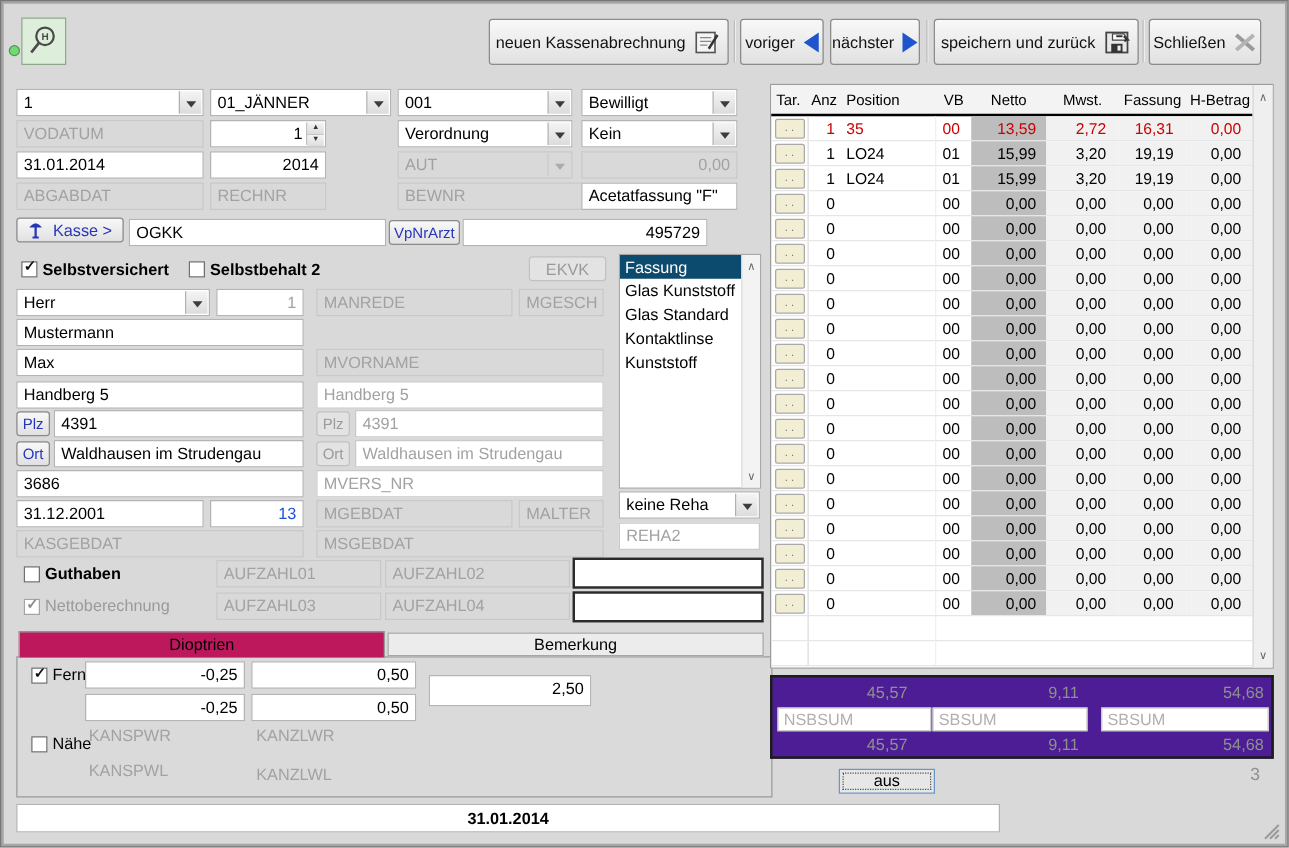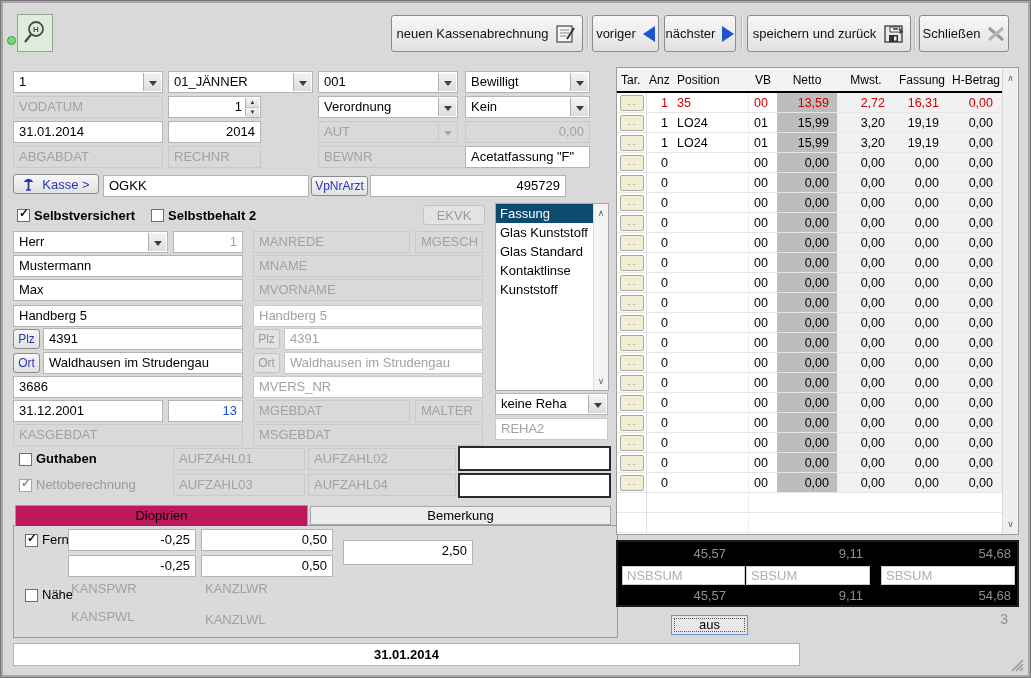--- a/index.html
+++ b/index.html
@@ -59,21 +59,21 @@
   .trow.empty .tc{background:transparent}
   .tarbtn{width:24px;height:16px;background:#f1eed3;border:1px solid #a9a9a9;border-radius:2px;
           font-size:9px;color:#777;line-height:5px;padding:0;font-family:"Liberation Sans",sans-serif}
   #tscroll{position:absolute;right:0;top:0;width:15px;height:100%;background:#efefef;border-left:1px solid #d8d8d8}
   
   #dpanel{position:absolute;left:10px;top:522px;width:605px;height:113px;background:#dadada;border:1px solid #9a9a9a;box-sizing:border-box}
   .tab{position:absolute;box-sizing:border-box;text-align:center;font-size:13px}
   #tab-dioptrien{left:12px;top:502px;width:293px;height:21px;background:#be185d;border:1px solid #9a9a9a;border-bottom:none;line-height:20px;z-index:3}
   #tab-bemerkung{left:307px;top:503px;width:301px;height:19px;background:#ececec;border:1px solid #a6a6a6;line-height:17px;z-index:2}
   
-  #sumbox{position:absolute;left:613px;top:537px;width:403px;height:67px;border:2px solid #1c1c1c;background:#000000;box-sizing:border-box}
+  #sumbox{position:absolute;left:613px;top:537px;width:403px;height:67px;border:2px solid #1c1c1c;background:#4c1d95;box-sizing:border-box}
   .sumval{position:absolute;color:#8f8f8f;font-size:13px;text-align:right;white-space:nowrap}
   .sumfld{position:absolute;height:19px;background:#fff;border:1px solid #ccc;box-sizing:border-box;
           color:#b0b0b0;font-size:13px;line-height:17px;padding:0 4px;white-space:nowrap;overflow:hidden}
   #ausbtn{position:absolute;left:668px;top:612px;width:77px;height:20px;background:#e7e7e7;border:1px solid #6b95c8;
           box-sizing:border-box;font-size:13px;text-align:center;line-height:18px}
   #ausbtn .focus{position:absolute;inset:2px;border:1px dotted #555}
   
   #statusbar{position:absolute;left:10px;top:640px;width:787px;height:23px;background:#fff;border:1px solid #b3b3b3;
              box-sizing:border-box;text-align:center;font-weight:bold;font-size:13px;line-height:21px}
   #pagecount{position:absolute;left:975px;top:608px;width:30px;text-align:right;color:#8f8f8f;font-size:14px}
@@ -244,21 +244,20 @@
     <span>Herr</span>
     <span class="arr">
         <span class="tri"></span>
       </span>
   </div>
   <div class="fld r dis" style="left:170px;top:228px;width:70px;background:#fff;border-color:#b4b4b4">1</div>
   <div class="fld dis" style="left:250px;top:228px;width:157px">MANREDE</div>
   <div class="fld dis" style="left:412px;top:228px;width:68px">MGESCH</div>
 
   <div class="fld" style="left:10px;top:252px;width:230px">Mustermann</div>
-  <div class="fld dis" style="left:250px;top:252px;width:230px">MNAME</div>
 
   <div class="fld" style="left:10px;top:276px;width:230px">Max</div>
   <div class="fld dis" style="left:250px;top:276px;width:230px">MVORNAME</div>
 
   <div class="fld" style="left:10px;top:302px;width:230px">Handberg 5</div>
   <div class="fld dis" style="left:250px;top:302px;width:230px;background:#fff;border-color:#c9c9c9">Handberg 5</div>
 
   <div class="btn blue" style="left:10px;top:326px;width:27px;height:20px;font-size:12px">Plz</div>
   <div class="fld" style="left:40px;top:325px;width:200px">4391</div>
   <div class="btn dis2" style="left:250px;top:326px;width:27px;height:20px;font-size:12px">Plz</div>

